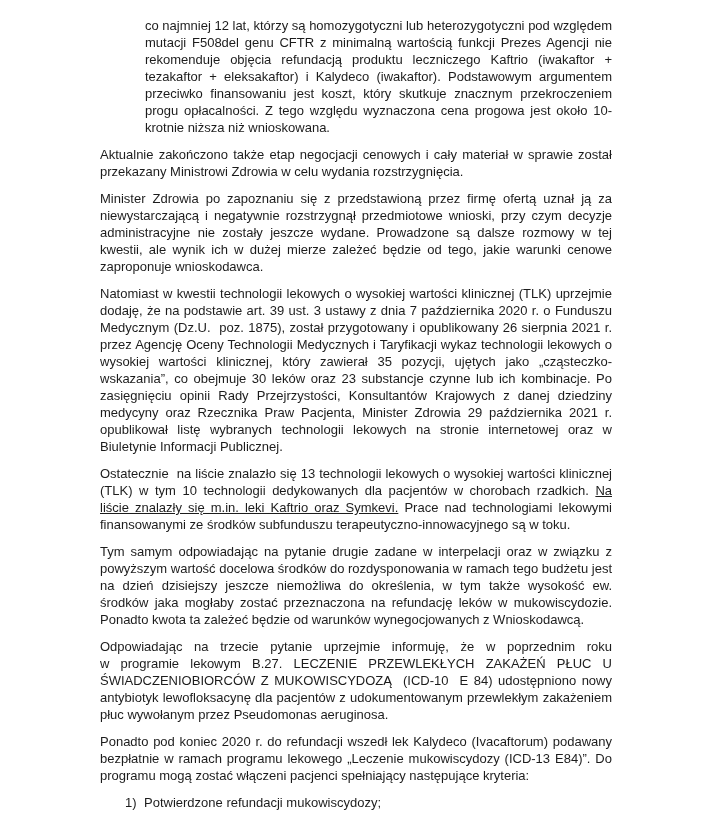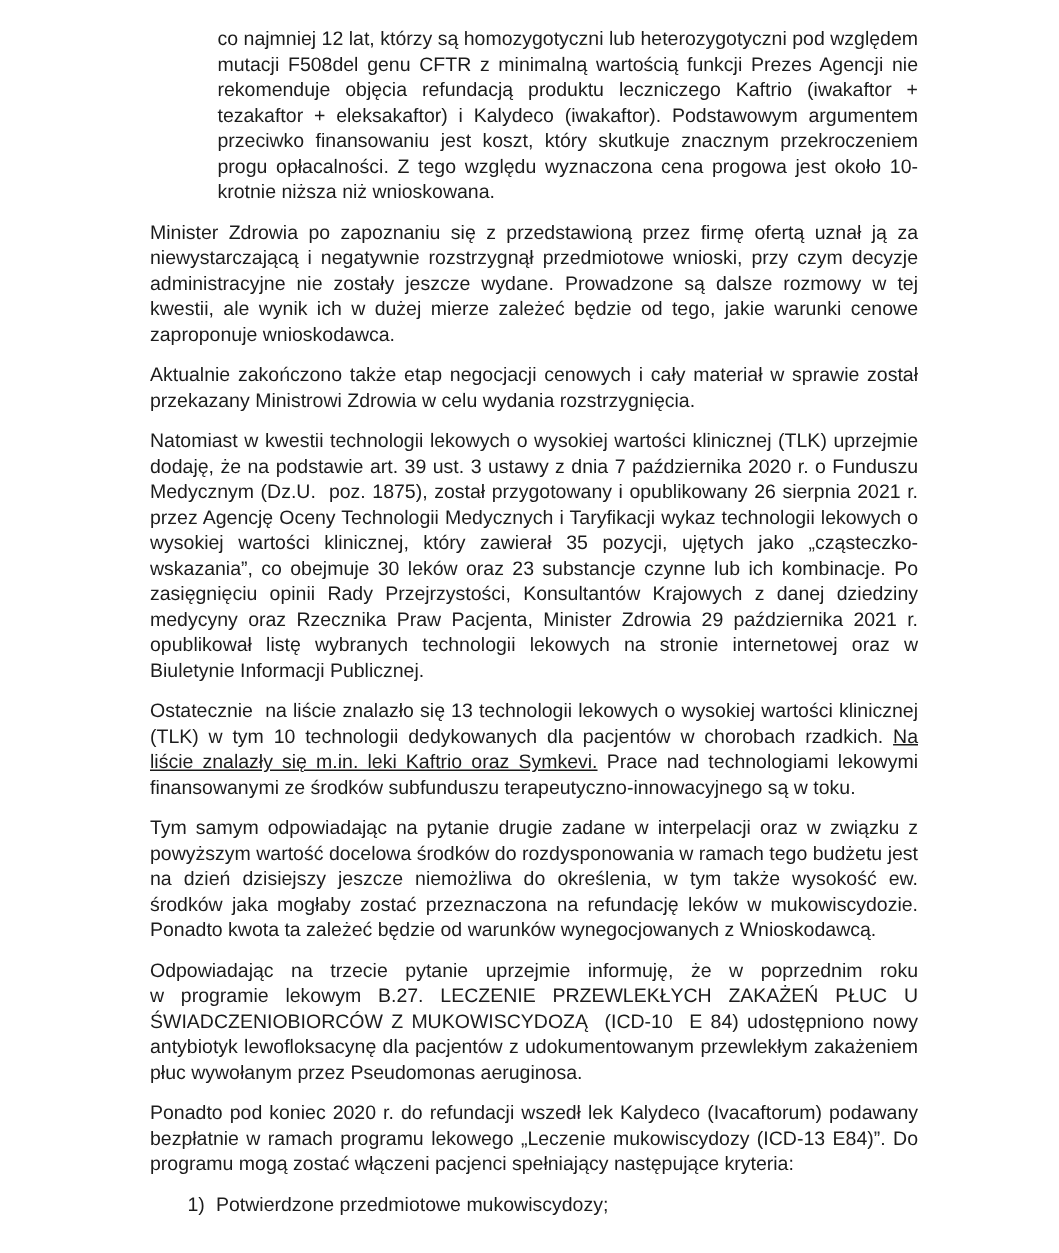--- a/index.html
+++ b/index.html
@@ -49,25 +49,25 @@
   .list-item .li-text {
     flex: 1 1 auto;
   }
 </style>
 </head>
 <body>
 
 <div class="page">
   <main class="doc" id="doc-body">
       <p class="indented"><span class="">co najmniej 12 lat, którzy są homozygotyczni lub heterozygotyczni pod względem mutacji F508del genu CFTR z minimalną wartością funkcji Prezes Agencji nie rekomenduje objęcia refundacją produktu leczniczego Kaftrio (iwakaftor + tezakaftor + eleksakaftor) i Kalydeco (iwakaftor). Podstawowym argumentem przeciwko finansowaniu jest koszt, który skutkuje znacznym przekroczeniem progu opłacalności. Z tego względu wyznaczona cena progowa jest około 10-krotnie niższa niż wnioskowana.</span></p>
+      <p class=""><span class="">Aktualnie zakończono także etap negocjacji cenowych i cały materiał w sprawie został przekazany Ministrowi Zdrowia w celu wydania rozstrzygnięcia.</span></p>
       <p class=""><span class="">Minister Zdrowia po zapoznaniu się z przedstawioną przez firmę ofertą uznał ją za niewystarczającą i negatywnie rozstrzygnął przedmiotowe wnioski, przy czym decyzje administracyjne nie zostały jeszcze wydane. Prowadzone są dalsze rozmowy w tej kwestii, ale wynik ich w dużej mierze zależeć będzie od tego, jakie warunki cenowe zaproponuje wnioskodawca.</span></p>
-      <p class=""><span class="">Aktualnie zakończono także etap negocjacji cenowych i cały materiał w sprawie został przekazany Ministrowi Zdrowia w celu wydania rozstrzygnięcia.</span></p>
       <p class=""><span class="">Natomiast w kwestii technologii lekowych o wysokiej wartości klinicznej (TLK) uprzejmie dodaję, że na podstawie art. 39 ust. 3 ustawy z dnia 7 października 2020 r. o Funduszu Medycznym (Dz.U.&nbsp; poz. 1875), został przygotowany i opublikowany 26 sierpnia 2021 r. przez Agencję Oceny Technologii Medycznych i Taryfikacji wykaz technologii lekowych o wysokiej wartości klinicznej, który zawierał 35 pozycji, ujętych jako „cząsteczko-wskazania”, co obejmuje 30 leków oraz 23 substancje czynne lub ich kombinacje. Po zasięgnięciu opinii Rady Przejrzystości, Konsultantów Krajowych z danej dziedziny medycyny oraz Rzecznika Praw Pacjenta, Minister Zdrowia 29 października 2021 r. opublikował listę wybranych technologii lekowych na stronie internetowej oraz w Biuletynie Informacji Publicznej.</span></p>
       <p class=""><span class="">Ostatecznie&nbsp; na liście znalazło się 13 technologii lekowych o wysokiej wartości klinicznej (TLK) w tym 10 technologii dedykowanych dla pacjentów w chorobach rzadkich. </span><span class="underline">Na liście znalazły się m.in. leki Kaftrio oraz Symkevi.</span><span class=""> Prace nad technologiami lekowymi finansowanymi ze środków subfunduszu terapeutyczno-innowacyjnego są w toku.</span></p>
       <p class=""><span class="">Tym samym odpowiadając na pytanie drugie zadane w interpelacji oraz w związku z powyższym wartość docelowa środków do rozdysponowania w ramach tego budżetu jest na dzień dzisiejszy jeszcze niemożliwa do określenia, w tym także wysokość ew. środków jaka mogłaby zostać przeznaczona na refundację leków w mukowiscydozie. Ponadto kwota ta zależeć będzie od warunków wynegocjowanych z Wnioskodawcą.</span></p>
       <p class=""><span class="">Odpowiadając na trzecie pytanie uprzejmie informuję, że w poprzednim roku w&nbsp;programie lekowym B.27. LECZENIE PRZEWLEKŁYCH ZAKAŻEŃ PŁUC U ŚWIADCZENIOBIORCÓW Z MUKOWISCYDOZĄ&nbsp; (ICD-10&nbsp; E 84) udostępniono nowy antybiotyk lewofloksacynę dla pacjentów z udokumentowanym przewlekłym zakażeniem płuc wywołanym przez Pseudomonas aeruginosa.</span></p>
       <p class=""><span class="">Ponadto pod koniec 2020 r. do refundacji wszedł lek Kalydeco (Ivacaftorum) podawany bezpłatnie w ramach programu lekowego „Leczenie mukowiscydozy (ICD-13 E84)”. Do programu mogą zostać włączeni pacjenci spełniający następujące kryteria:</span></p>
       <div class="list-item">
         <span class="marker">1)</span>
-        <span class="li-text">Potwierdzone przedmiotowe mukowiscydozy;</span>
+        <span class="li-text">Potwierdzone refundacji mukowiscydozy;</span>
       </div>
     </main>
 </div>
 
 </body></html>

